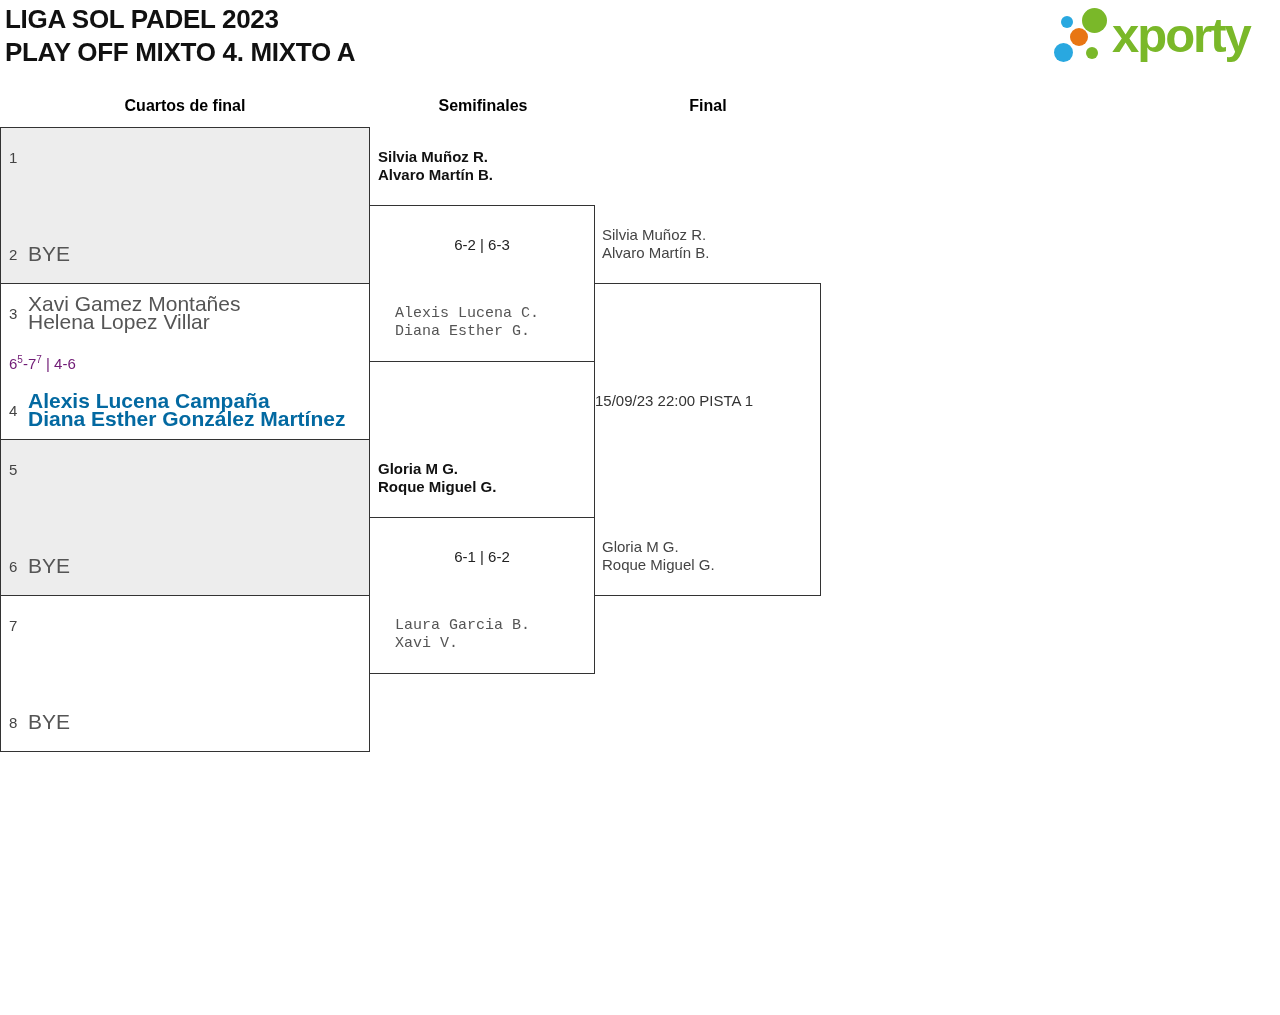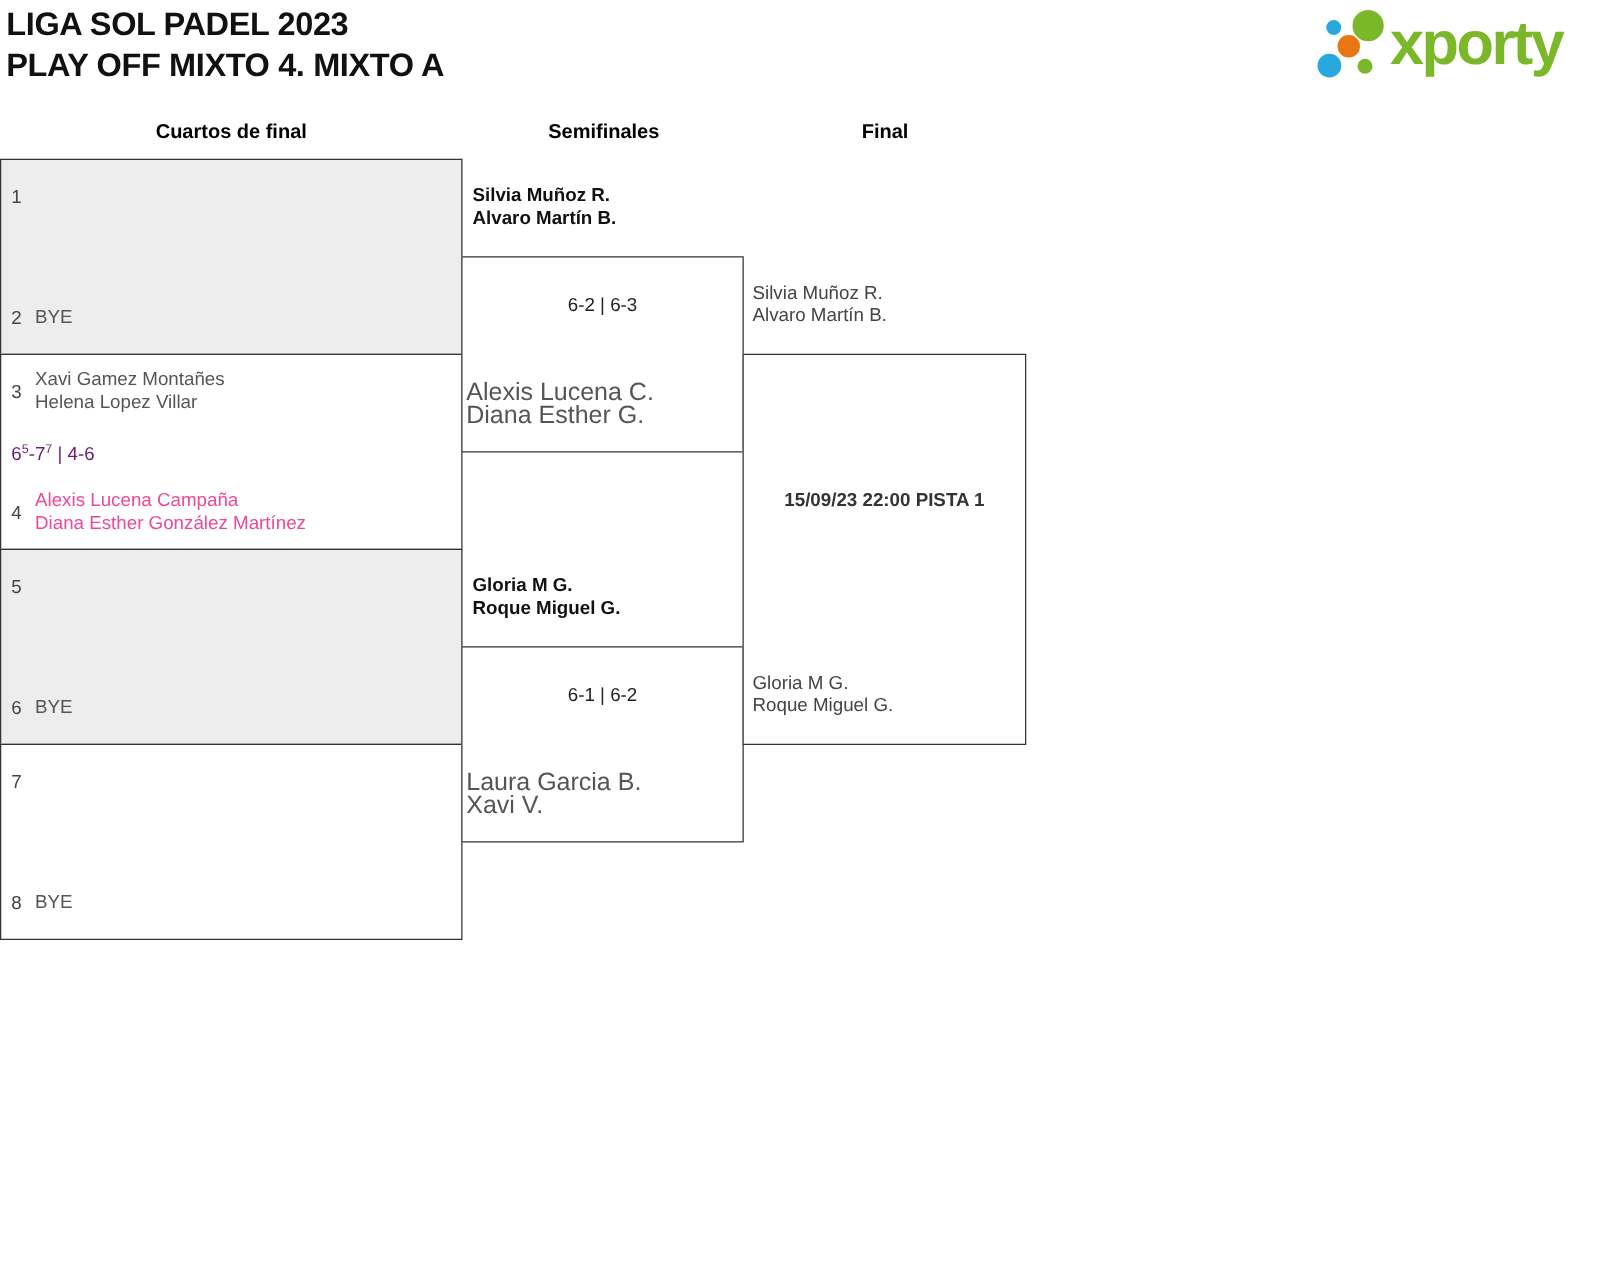--- a/index.html
+++ b/index.html
@@ -20,35 +20,35 @@
   
   .round-label{position:absolute;top:97px;transform:translateX(-50%);
                font-size:16px;font-weight:700;color:#000;white-space:nowrap;}
   
   .box{position:absolute;border:1px solid #333;background:#fff;box-sizing:border-box;padding-left:20px;}
   .box.gray{background:#ededed;}
   .qf{left:0;width:370px;height:157px;display:flex;flex-direction:column;
       justify-content:space-between;padding:11px 10px 11px 8px;}
   .qrow{display:flex;align-items:center;min-height:36px;}
   .seed{width:19px;flex:none;font-size:15px;color:#444;}
-  .tnames{font-size:15px;line-height:18px;color:#555;}
-  .tnames.winner{font-weight:400;color:#ec4899;}
+  .tnames{font-size:21px;line-height:18px;color:#555;}
+  .tnames.winner{font-weight:700;color:#0369a1;}
   .nline{display:block;min-height:0;}
   .qscore{font-size:15px;line-height:18px;min-height:18px;color:#701a75;}
   sup.sc{font-size:10px;}
   .sf{left:369px;width:226px;height:157px;}
   .final-box{left:594px;width:227px;height:313px;}
   .sf-score{position:absolute;left:0;right:0;top:30px;text-align:center;
             font-size:15px;line-height:18px;color:#222;}
-  .sf-loser{position:absolute;left:3px;top:99px;font-size:20px;line-height:18px;color:#555;}
+  .sf-loser{position:absolute;left:25px;top:99px;font-size:15px;line-height:18px;color:#555;font-family:Liberation Mono, monospace;}
   .float-team{position:absolute;font-size:15px;line-height:18px;white-space:nowrap;}
   .float-team.winner{font-weight:700;color:#111;}
   .float-team.plain{color:#444;}
-  .final-info{position:absolute;left:0;right:0;top:108px;text-align:center;
-              font-size:15px;line-height:18px;color:#333;font-weight:bold;}
+  .final-info{position:absolute;left:0;right:0;top:108px;
+              font-size:15px;line-height:18px;color:#333;}
   .final-team2{position:absolute;left:7px;top:254px;font-size:15px;line-height:18px;color:#444;}
 </style>
 </head>
 <body>
 
 <div class="stage">
 
   <div class="title">
     <div>LIGA SOL PADEL 2023</div>
     <div>PLAY OFF MIXTO 4. MIXTO A</div>

